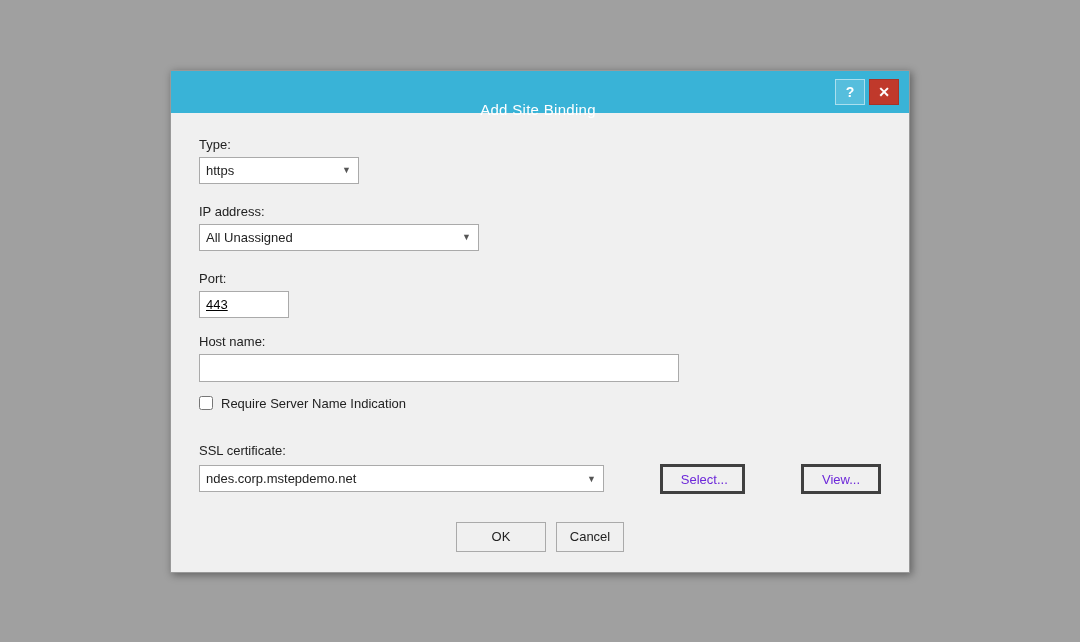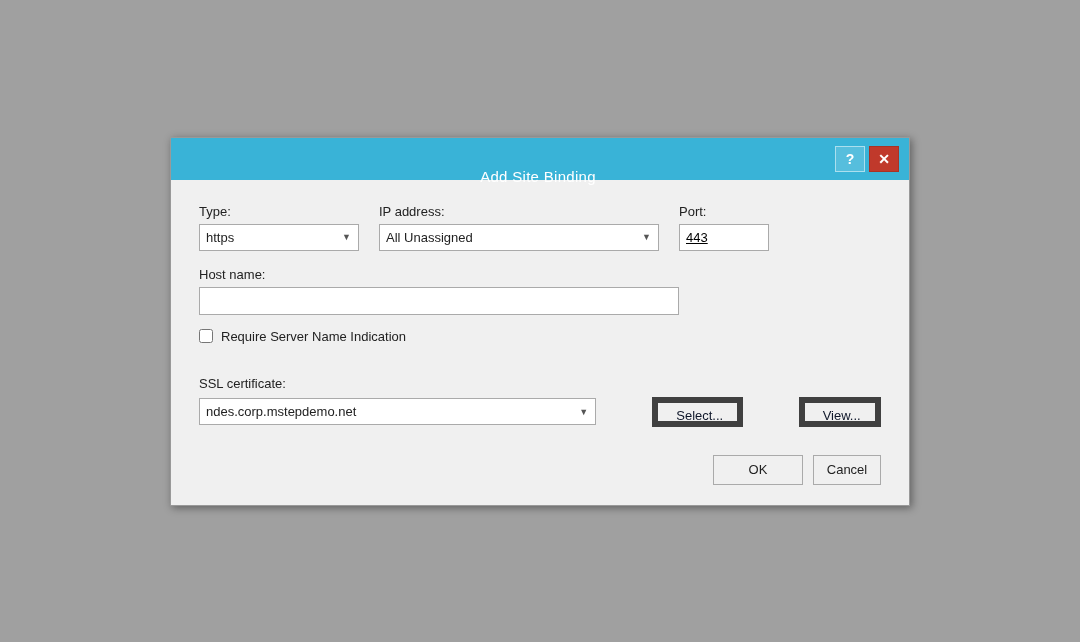--- a/index.html
+++ b/index.html
@@ -82,20 +82,21 @@
 
     .dialog-body {
       padding: 24px 28px 20px 28px;
     }
 
     .row {
       display: flex;
       align-items: flex-start;
       gap: 20px;
       margin-bottom: 16px;
+      flex-direction: column;
     }
 
     .field-group {
       display: flex;
       flex-direction: column;
       gap: 5px;
     }
 
     .field-label {
       font-size: 13px;
@@ -214,34 +215,34 @@
       font-size: 13px;
       font-family: inherit;
       color: #222;
       cursor: pointer;
       outline: none;
       width: 100%;
     }
 
     .action-btn {
       background: #f0f0f0;
-      border: 6px solid #404040;
+      border: 3px solid #404040;
       padding: 5px 18px;
       font-size: 13px;
       font-family: inherit;
-      color: #0f172a;
+      color: #6d28d9;
       cursor: pointer;
       height: 30px;
       min-width: 80px;
       margin-left: 44px;
     }
 
     .bottom-row {
       display: flex;
-      justify-content: flex-end;
+      justify-content: center;
       gap: 10px;
       padding-top: 4px;
     }
 
     .ok-btn {
       background: #f0f0f0;
       border: 1px solid #aaa;
       padding: 5px 0;
       font-size: 13px;
       font-family: inherit;

